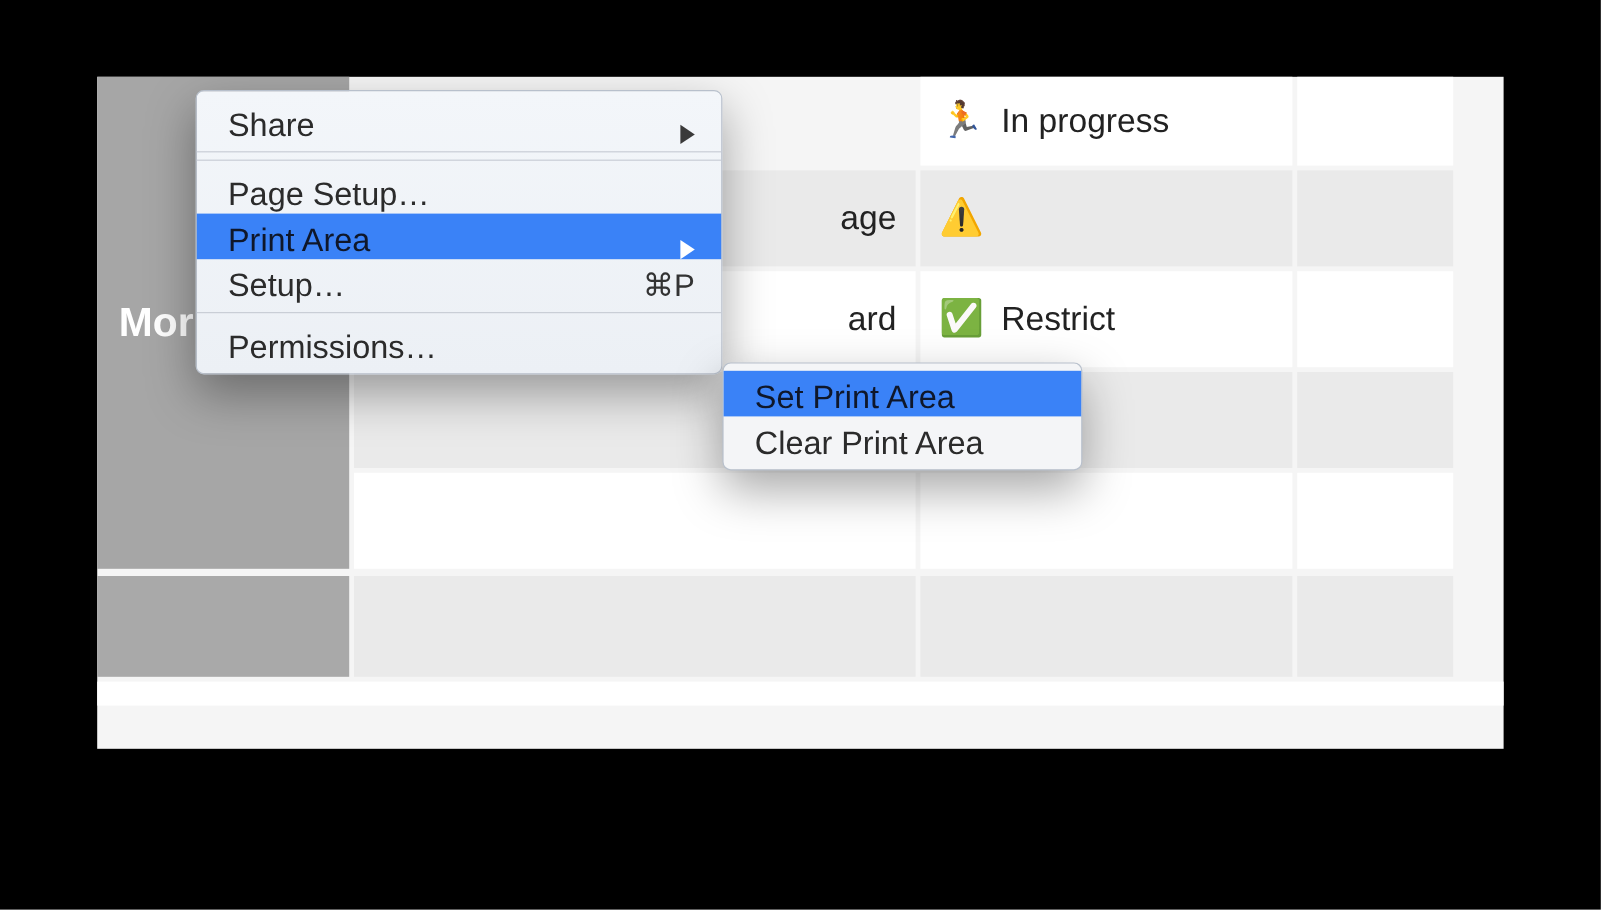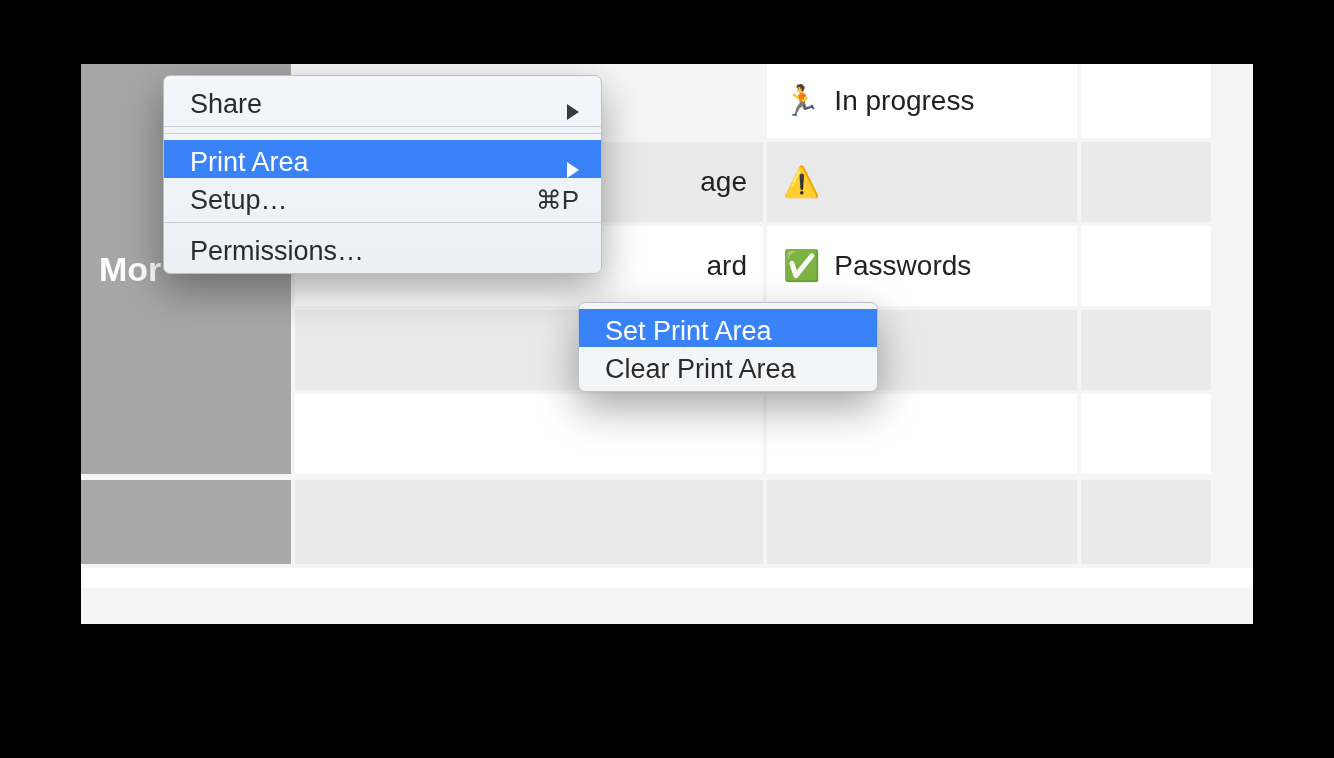--- a/index.html
+++ b/index.html
@@ -79,30 +79,30 @@
   .menu .mi .lbl { flex: 1; }
   .menu .mi .shortcut { color: #333; font-size: 26px; }
   .menu .mi .arrow {
     width: 0; height: 0;
     border-top: 8px solid transparent;
     border-bottom: 8px solid transparent;
     border-left: 12px solid #3a3a3a;
   }
   .menu .mi.sel {
     background: #3a82f7;
-    color: #ffffff;
+    color: #0f172a;
   }
   .menu .mi.sel .arrow { border-left-color: #fff; }
   .menu .sep {
     height: 1px;
     background: #c9ced6;
     margin: 6px 0;
   }
   .main-menu { left: 82px; top: 11px; width: 439px; }
-  .sub-menu  { left: 497px; top: 238px; width: 300px; background: #f4f5f7; }
+  .sub-menu  { left: 521px; top: 238px; width: 300px; background: #f4f5f7; }
 </style>
 </head>
 <body>
 
 <div class="outer-frame">
   <div class="sheet">
 
     <div class="rowhdr" style="top:0; height:410px;">
       <span>Mor</span>
     </div>
@@ -120,21 +120,21 @@
     <div class="cell alt col-status" style="top:78px; height:80px;">
       <span class="emoji">⚠️</span>
     </div>
     <div class="cell alt col-d" style="top:78px; height:80px;"></div>
 
     <div class="cell col-b-left" style="top:162px; height:80px; justify-content:flex-end;">
       <span>ard</span>
     </div>
     <div class="cell col-status" style="top:162px; height:80px;">
       <span class="emoji">✅</span>
-      <span>Passwords</span>
+      <span>Restrict</span>
     </div>
     <div class="cell col-d" style="top:162px; height:80px;"></div>
 
     <div class="cell alt col-b-left" style="top:246px; height:80px;"></div>
     <div class="cell alt col-status" style="top:246px; height:80px; padding-left:60px;">
       <span>old</span>
     </div>
     <div class="cell alt col-d" style="top:246px; height:80px;"></div>
 
     <div class="cell col-b-left" style="top:330px; height:80px;"></div>
@@ -148,20 +148,23 @@
     <div class="cell" style="left:0; top:504px; width:1172px; height:20px; padding:0; background:#fff;"></div>
   </div>
 
   <div class="menu main-menu">
     <div class="mi">
       <span class="lbl">Share</span>
       <span class="arrow"></span>
     </div>
     <div class="sep"></div>
     <div class="sep"></div>
+    <div class="mi">
+      <span class="lbl">Page Setup…</span>
+    </div>
     <div class="mi sel">
       <span class="lbl">Print Area</span>
       <span class="arrow"></span>
     </div>
     <div class="mi">
       <span class="lbl">Setup…</span>
       <span class="shortcut">⌘P</span>
     </div>
     <div class="sep"></div>
     <div class="mi">

